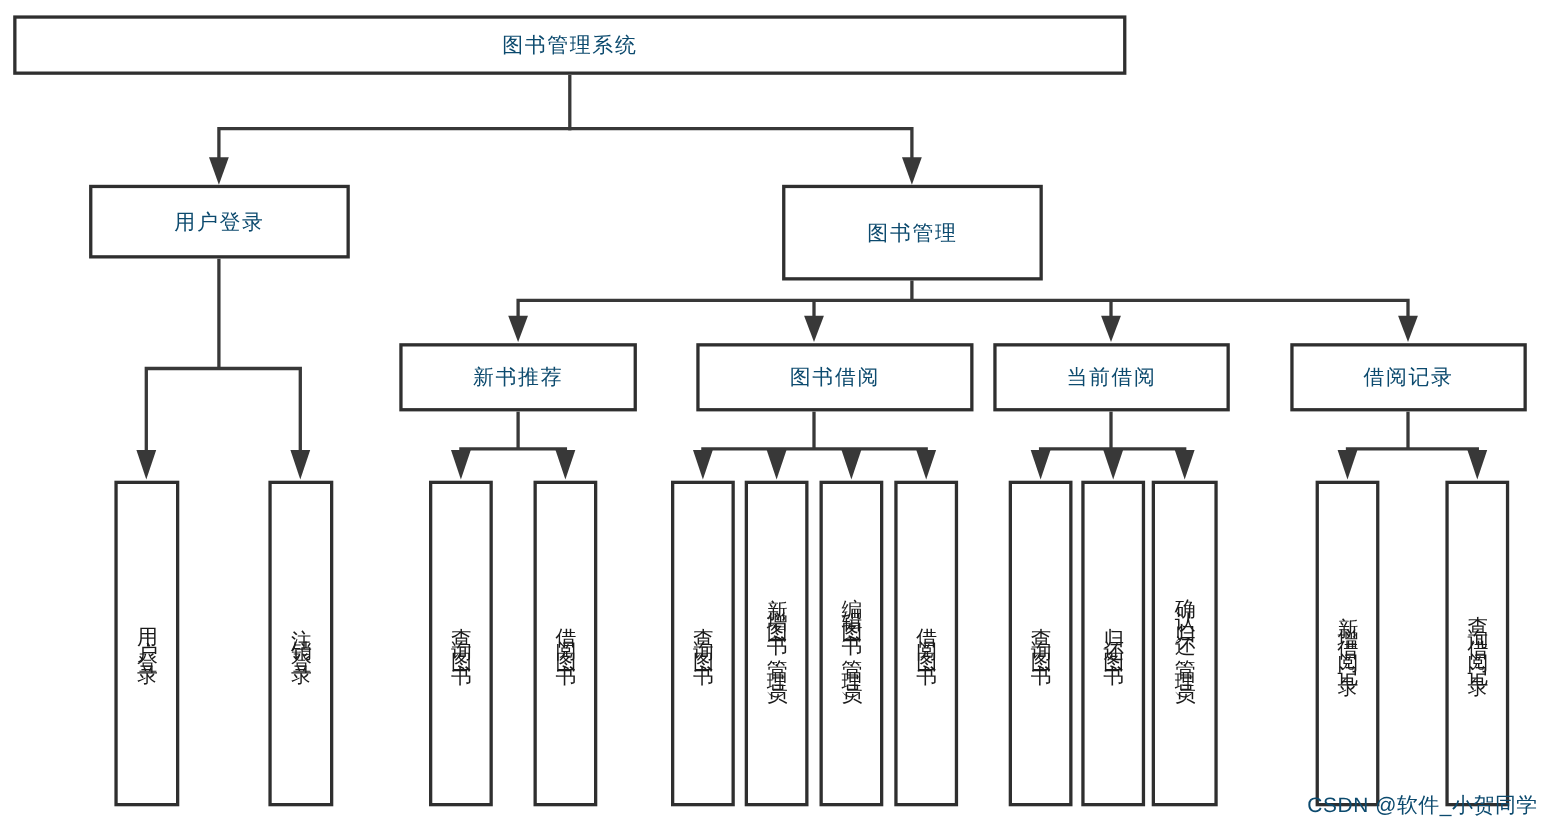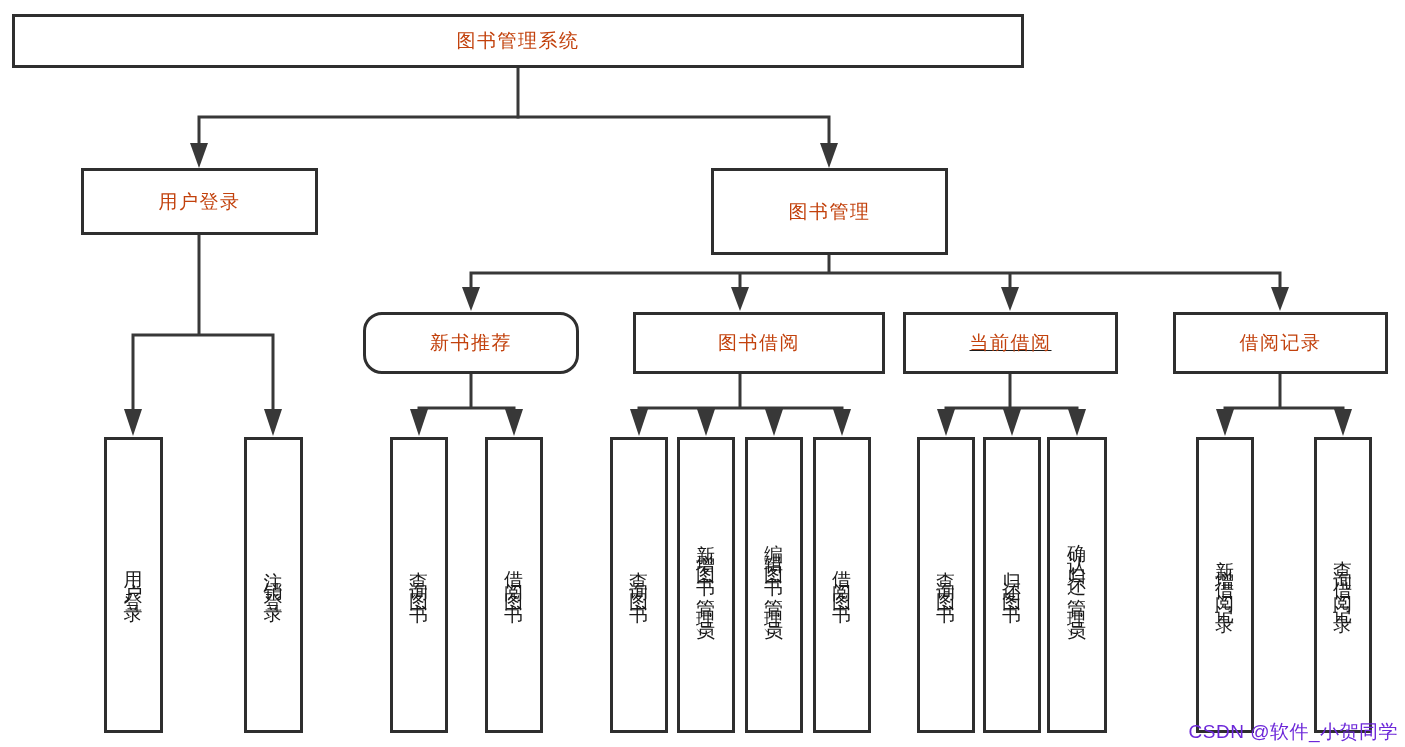--- a/index.html
+++ b/index.html
@@ -28,38 +28,38 @@
     box-sizing: border-box;
     border: 3px solid #2f2f2f;
     background: #ffffff;
     display: flex;
     align-items: center;
     justify-content: center;
   }
   .hlabel {
     font-size: 19px;
     letter-spacing: 1.5px;
-    color: #c2410c;
+    color: #0c4a6e;
     white-space: nowrap;
   }
   .leaf .vlabel {
     writing-mode: vertical-rl;
     text-orientation: mixed;
     font-size: 19px;
     letter-spacing: 11px;
     color: #1a1a1a;
     line-height: 1;
     padding-bottom: 14px;
   }
   .watermark {
     position: absolute;
     right: 7px;
     bottom: 2px;
     font-size: 19px;
-    color: #6d28d9;
+    color: #0c4a6e;
     letter-spacing: 0.5px;
     white-space: nowrap;
     z-index: 5;
   }
 </style>
 </head>
 <body>
 
 <div class="canvas">
 
@@ -121,27 +121,27 @@
     <span class="hlabel">图书管理系统</span>
   </div>
 
   <div class="box" style="left:81px; top:168px; width:237px; height:67px;">
     <span class="hlabel">用户登录</span>
   </div>
   <div class="box" style="left:711px; top:168px; width:237px; height:87px;">
     <span class="hlabel">图书管理</span>
   </div>
 
-  <div class="box" style="left:363px; top:312px; width:216px; height:62px;border-radius:19px;">
+  <div class="box" style="left:363px; top:312px; width:216px; height:62px;">
     <span class="hlabel">新书推荐</span>
   </div>
   <div class="box" style="left:633px; top:312px; width:252px; height:62px;">
     <span class="hlabel">图书借阅</span>
   </div>
-  <div class="box" style="left:903px; top:312px; width:215px; height:62px;text-decoration:underline;">
+  <div class="box" style="left:903px; top:312px; width:215px; height:62px;">
     <span class="hlabel">当前借阅</span>
   </div>
   <div class="box" style="left:1173px; top:312px; width:215px; height:62px;justify-content:center;">
     <span class="hlabel">借阅记录</span>
   </div>
 
   <div class="box leaf" style="left:104px; top:437px; width:59px; height:296px;">
     <span class="vlabel">用户登录</span>
   </div>
   <div class="box leaf" style="left:244px; top:437px; width:59px; height:296px;">

